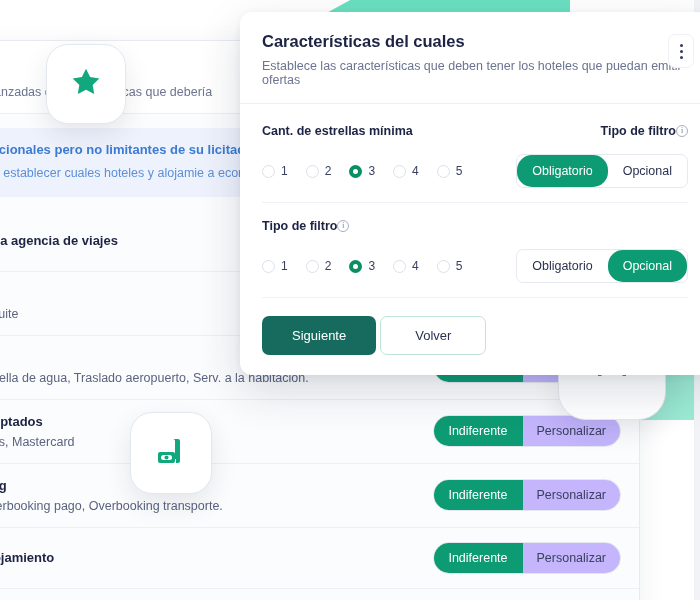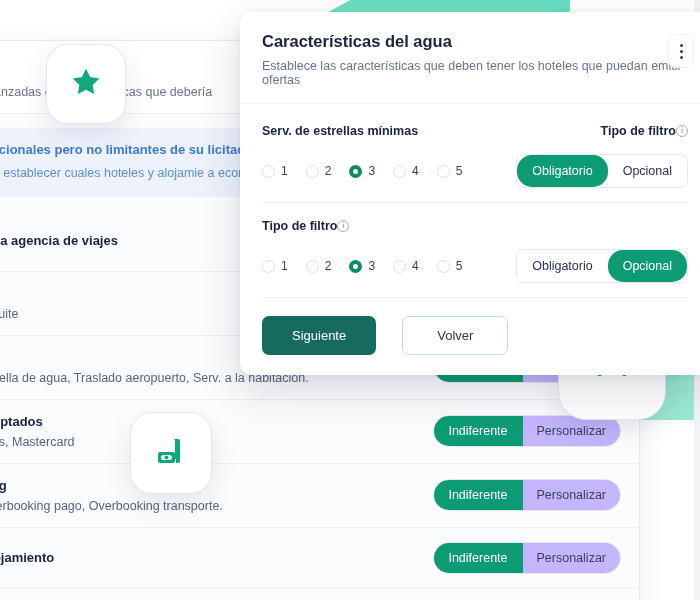--- a/index.html
+++ b/index.html
@@ -119,21 +119,21 @@
   }
   .radio.sel .dot {
     border:4px solid #0B8E62; background:#fff;
   }
   .radio span { font-size:12px; color:#3A4160; }
 
   .toggle { display:flex; border:1px solid #E6E9F0; border-radius:7px; overflow:hidden; background:#fff; }
   .toggle > div { padding: 9px 15px; font-size:12.5px; color:#2B3250; white-space:nowrap;border-radius:15px; }
   .toggle > div.on { background:#0D9B73; color:#fff; }
 
-  .actions { display:flex; gap:26px; padding: 18px 0 20px 0; }
+  .actions { display:flex; gap:4px; padding: 18px 0 20px 0; }
   .btn-primary {
     background:#176B5E; color:#fff; border:none; border-radius:7px;
     padding: 11px 30px; font-size:13px; font-family:"Liberation Sans", sans-serif; cursor:pointer;
   }
   .btn-ghost {
     background:#fff; color:#2B3250; border:1px solid #BFE3D8; border-radius:7px;
     padding: 11px 34px; font-size:13px; font-family:"Liberation Sans", sans-serif; cursor:pointer;
   }
   .right-strip { position:absolute; right:0; top:0; width:6px; height:600px; background:#F1F3F7; }
 </style>
@@ -258,34 +258,34 @@
         <rect x="24" y="17" width="5.5" height="3" rx="1.5" fill="#ffffff"></rect>
         <rect x="9" y="20" width="28" height="9" rx="2.5" fill="#12A87E"></rect>
         <rect x="9" y="28" width="3.5" height="7" fill="#12A87E"></rect>
         <rect x="33.5" y="28" width="3.5" height="7" fill="#12A87E"></rect>
       </svg>
     </span>
   </div>
 
   <div class="modal">
     <div class="modal-head">
-      <h1>Características del agua</h1>
+      <h1>Características del cuales</h1>
       <p>Establece las características que deben tener los hoteles que puedan emitir ofertas</p>
       <div class="kebab">
         <i></i>
           <i></i>
           <i></i>
       </div>
     </div>
 
     <div class="modal-body">
 
       <div class="frow">
         <div class="frow-top">
-          <div class="flabel">Serv. de estrellas mínimas</div>
+          <div class="flabel">Cant. de estrellas mínima</div>
           <div class="ftype">
             <span>Tipo de filtro</span>
             <span class="iinfo">i</span>
           </div>
         </div>
         <div class="frow-bot">
           <div class="radios">
             <label class="radio">
                 <span class="dot"></span>
                 <span>1</span>

